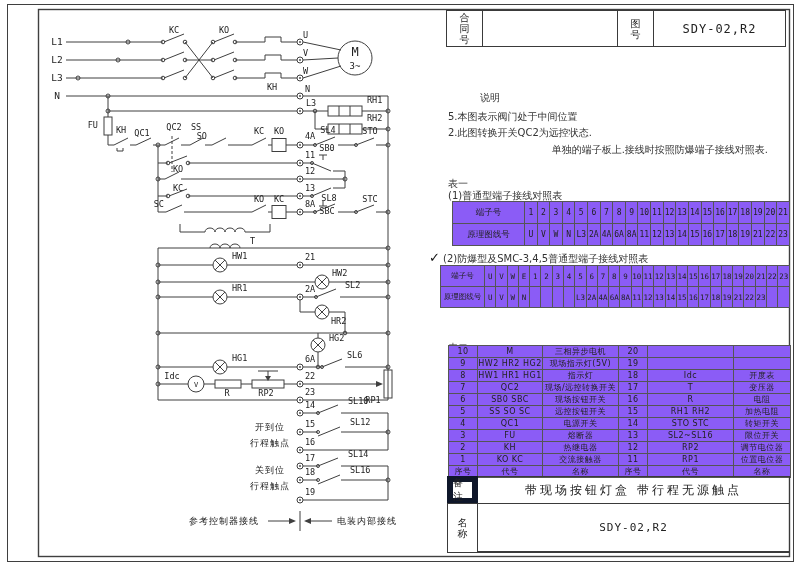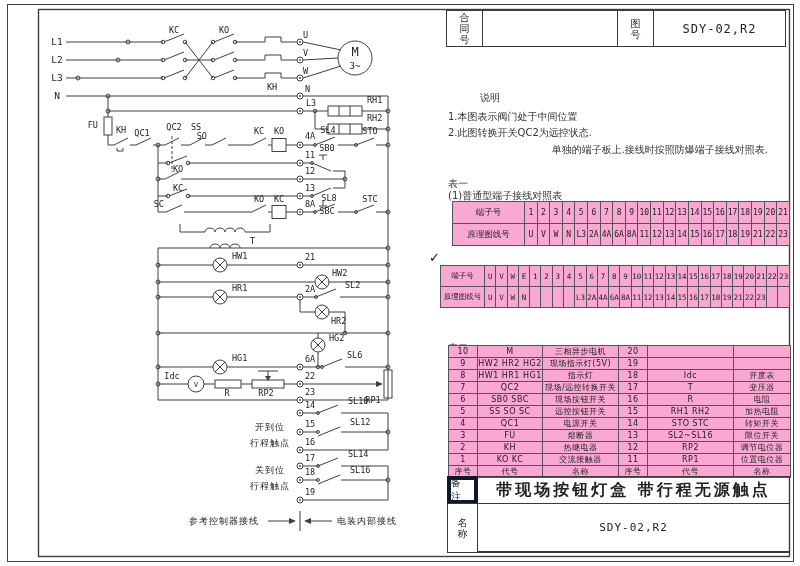--- a/index.html
+++ b/index.html
@@ -10,35 +10,35 @@
   .lbl{font:8.5px "DejaVu Sans Mono",monospace;}
   .lblb{font:9.5px "DejaVu Sans Mono",monospace;}
   .zh{font:9px "DejaVu Sans",sans-serif;letter-spacing:1px;}
   
   .hdr{left:447px;top:10px;width:343px;height:37px;display:flex;}
   .hdr .cell{border:1px solid #3a3a3a;margin-left:-1px;display:flex;align-items:center;justify-content:center;box-sizing:border-box;}
   .vtext{width:13px;font-size:10px;line-height:11px;word-break:break-all;text-align:center;}
   .notes{left:448px;top:90px;width:320px;font-size:10px;line-height:16.5px;color:#333;}
   .notes .nt{margin-left:32px;margin-bottom:2px;}
   .notes .ln4{margin-left:10px;text-align:right;}
-  table{border-collapse:collapse;table-layout:fixed;background:#f9a8d4;}
+  table{border-collapse:collapse;table-layout:fixed;background:#8b5cf6;}
   td,th{border:1px solid #555;font-weight:normal;text-align:center;padding:0;
         overflow:hidden;white-space:nowrap;font-family:"DejaVu Sans Mono",monospace;}
   .t1{left:452px;top:201px;width:338px;}
   .t1 tr{height:22px;} .t1 th{font-size:8.5px;font-family:"DejaVu Sans",sans-serif;} .t1 td{font-size:8px;}
   .t2{left:440px;top:265px;width:350px;}
   .t2 tr{height:21px;} .t2 th{font-size:7.5px;font-family:"DejaVu Sans",sans-serif;} .t2 td{font-size:7.5px;}
   .t3{left:448px;top:345px;width:342px;height:130px;}
   .t3 tr{height:11px;} .t3 td{font-size:8px;font-family:"DejaVu Sans",sans-serif;letter-spacing:0.5px;}
   .chk{left:429px;top:250px;font-size:13px;font-weight:bold;color:#111;}
   .cap2{left:443px;top:252px;}
   .lab{font-size:10px;color:#333;}
   .remark{left:447px;top:476px;width:343px;height:28px;display:flex;}
-  .remark .rl{width:31px;border:4px solid #0f172a;box-sizing:border-box;display:flex;align-items:center;justify-content:center;font-size:10px;letter-spacing:2px;}
-  .remark .rv{flex:1;border:1px solid #3a3a3a;border-left:none;box-sizing:border-box;display:flex;align-items:center;justify-content:center;font-size:16px;letter-spacing:3px;font-weight:bold;}
+  .remark .rl{width:31px;border:6px solid #0f172a;box-sizing:border-box;display:flex;align-items:center;justify-content:center;font-size:10px;letter-spacing:2px;}
+  .remark .rv{flex:1;border:1px solid #3a3a3a;border-left:none;box-sizing:border-box;display:flex;align-items:center;justify-content:center;font-size:12px;letter-spacing:3px;}
   .tblock{left:447px;top:503px;width:343px;height:50px;display:flex;}
   .tblock .nl{width:31px;border:1px solid #3a3a3a;box-sizing:border-box;display:flex;align-items:center;justify-content:center;}
   .tblock .ti{width:195px;border:1px solid #3a3a3a;border-left:none;box-sizing:border-box;display:flex;align-items:center;justify-content:center;font-size:12px;letter-spacing:0.5px;}
   .tblock .rc{flex:1;border:1px solid #3a3a3a;border-left:none;box-sizing:border-box;display:flex;flex-direction:column;}
   .tblock .rc .sdy{flex:1;border-bottom:1px solid #3a3a3a;display:flex;align-items:center;justify-content:center;font-size:11px;font-family:"DejaVu Sans Mono",monospace;letter-spacing:1px;}
   .tblock .rc .co{flex:1;display:flex;align-items:center;justify-content:center;font-size:9px;}
   .mono{font-family:"DejaVu Sans Mono",monospace;}
 </style>
 </head>
 <body>
@@ -325,21 +325,21 @@
   <div class="cell" style="width:37px">
     <div class="vtext">图号</div>
   </div>
   <div class="cell mono" style="width:133px;font-size:12px;letter-spacing:1px">
     <span>SDY-02,R2</span>
   </div>
 </div>
 
 <div class="abs notes">
   <div class="nt">说明</div>
-  <div>1.本图表示阀门处于中间位置</div>
+  <div>5.本图表示阀门处于中间位置</div>
   <div>2.此图转换开关QC2为远控状态.</div>
   <div class="ln4">单独的端子板上.接线时按照防爆端子接线对照表.</div>
 </div>
 
 <div class="abs lab" style="left:448px;top:177px">表一</div>
 <div class="abs lab" style="left:448px;top:189px">(1)普通型端子接线对照表</div>
 
 <table class="abs t1">
   <colgroup>
         <col style="width:72px">
@@ -391,20 +391,21 @@
           <td>18</td>
           <td>19</td>
           <td>21</td>
           <td>22</td>
           <td>23</td>
         </tr>
   </tbody>
 </table>
 
 <div class="abs chk">✓</div>
+<div class="abs lab cap2">(2)防爆型及SMC-3,4,5普通型端子接线对照表</div>
 
 <table class="abs t2">
   <colgroup>
         <col style="width:44px">
         <col span="27">
       </colgroup>
   <tbody>
     <tr>
           <th>端子号</th>
           <td>U</td>

